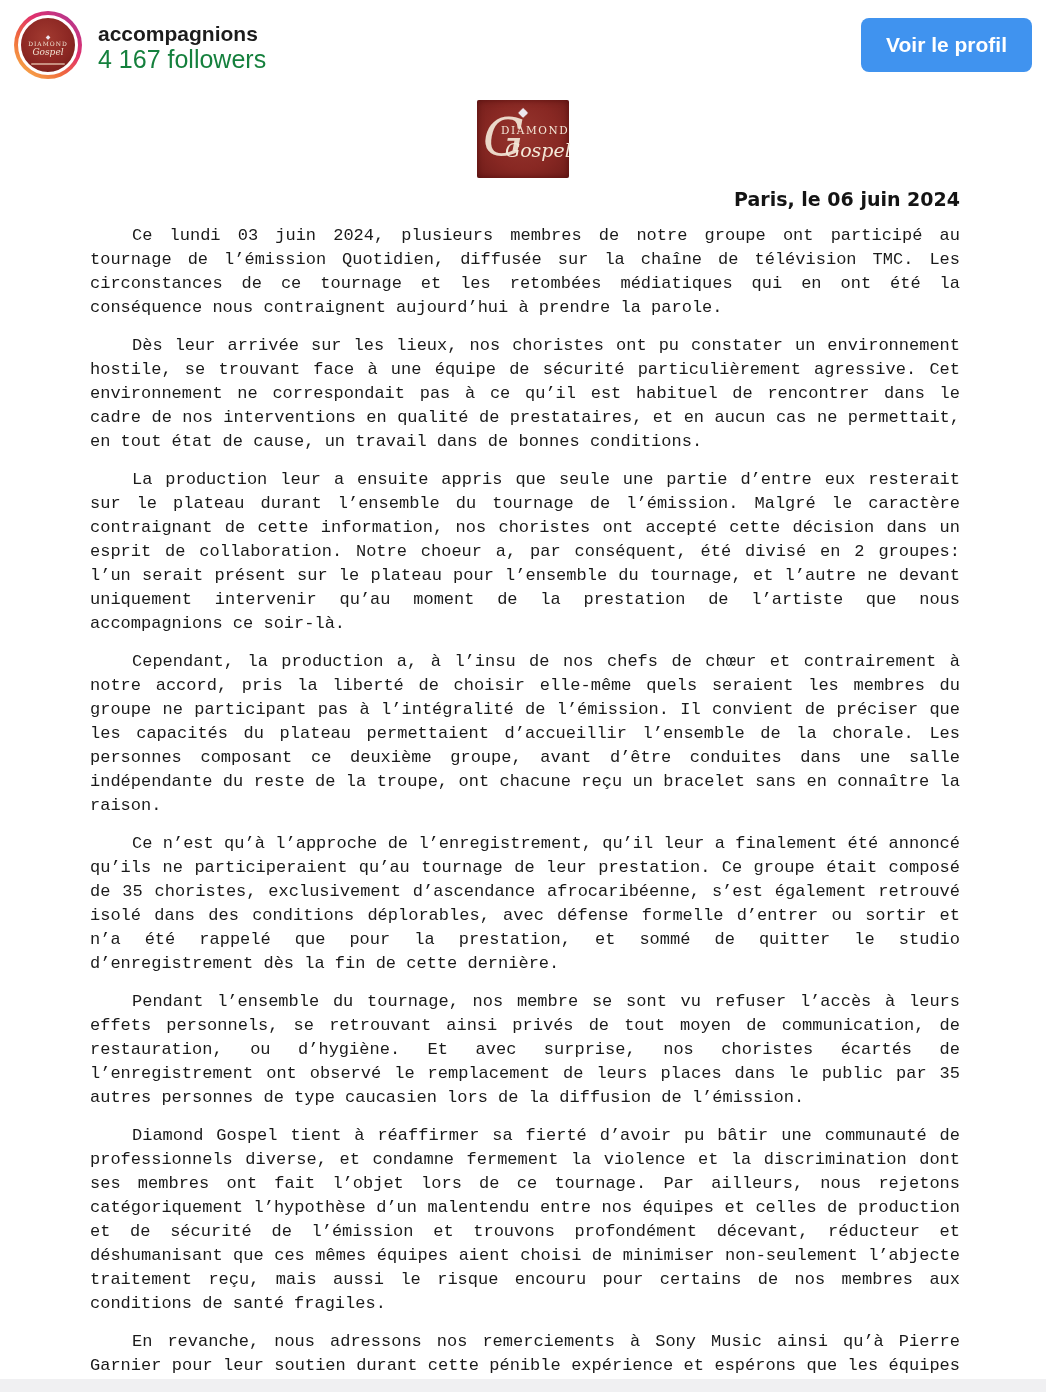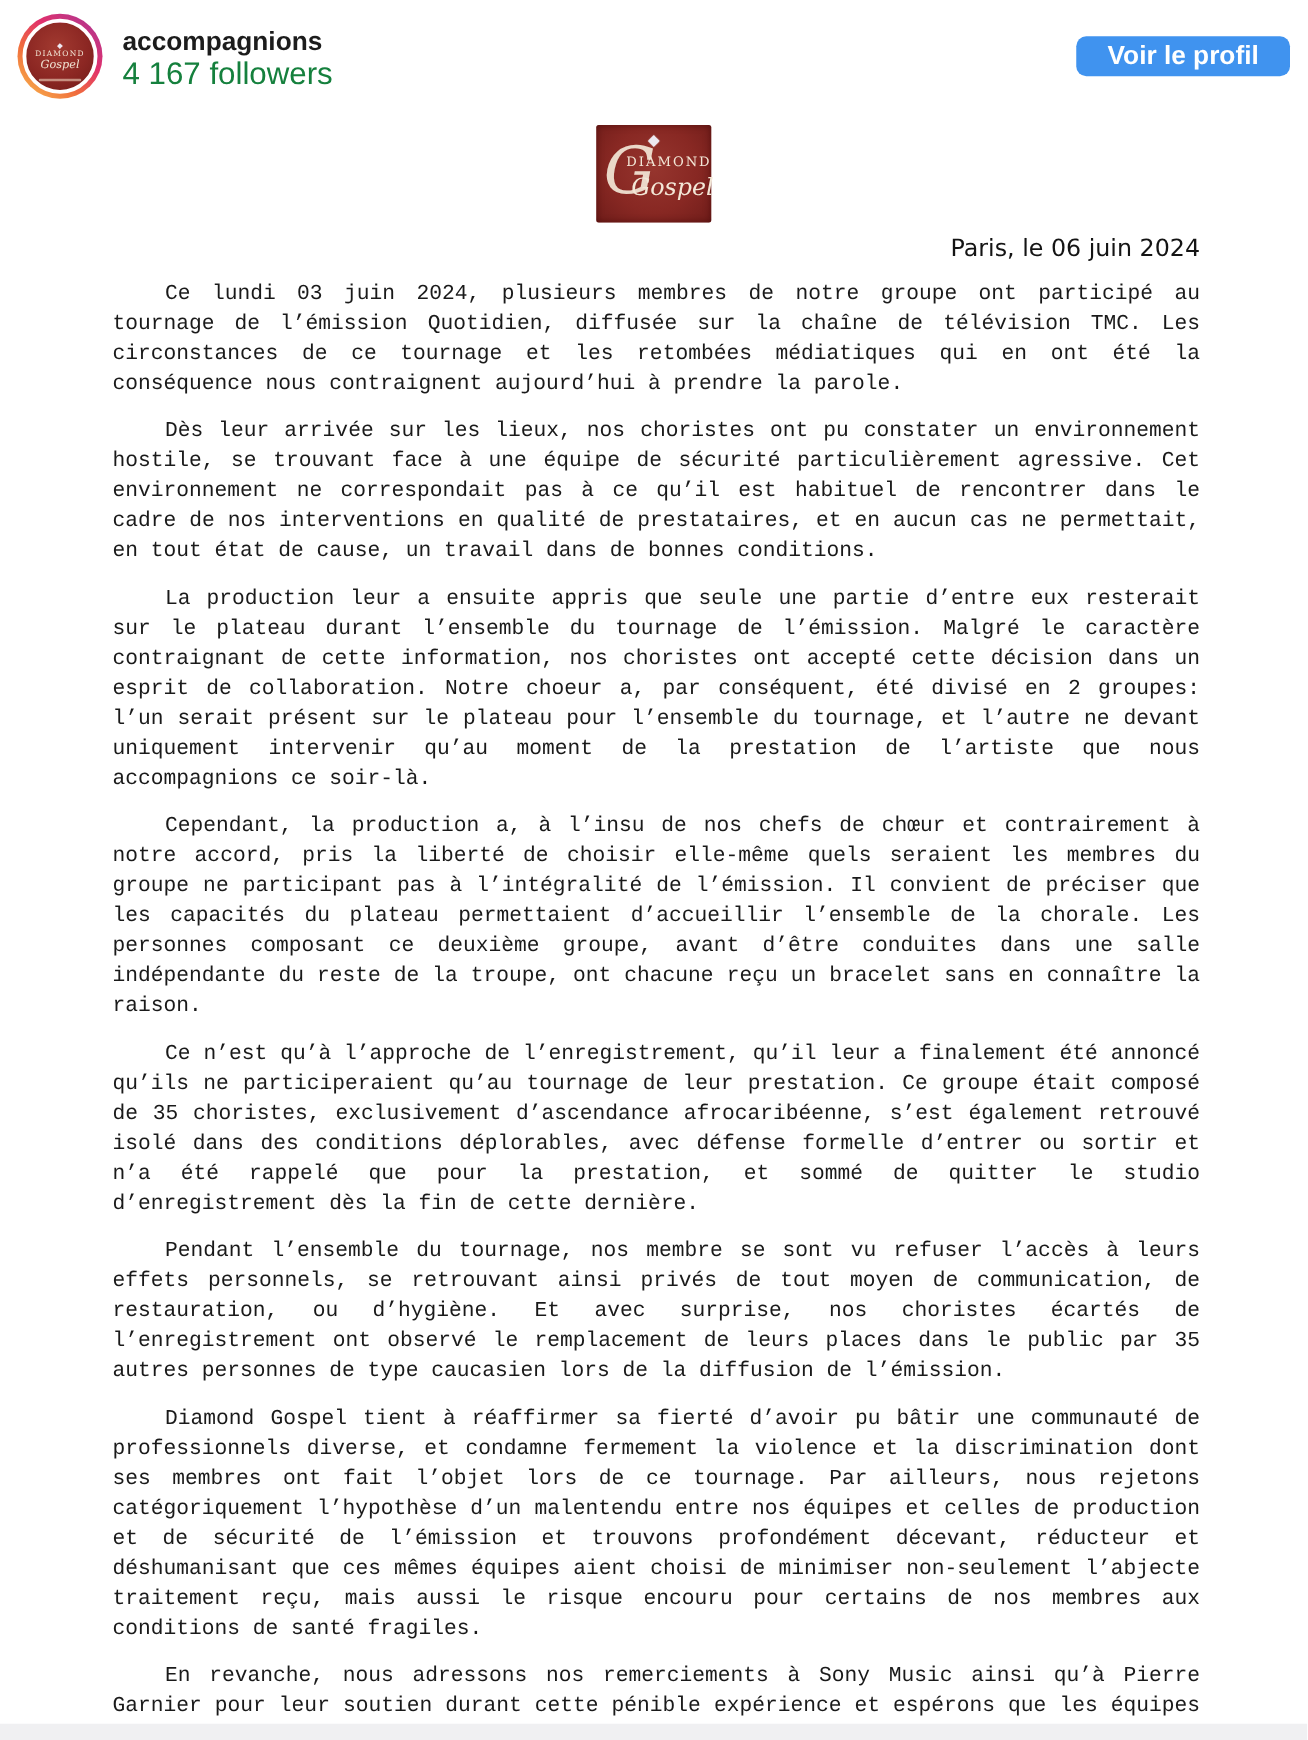--- a/index.html
+++ b/index.html
@@ -29,21 +29,21 @@
   .av-word1 { font-family:"DejaVu Serif", serif; font-size:6px; letter-spacing:1px; line-height:7px; }
   .av-word2 { font-family:"DejaVu Serif", serif; font-style:italic; font-size:9px; line-height:10px; }
   .av-tagline {
     position:absolute; bottom:7px; left:50%; transform:translateX(-50%);
     width:34px; height:2px; background:rgba(250,230,205,.55); border-radius:2px;
   }
   .id-block { margin-left:16px; }
   .username { font-size:21px; font-weight:700; color:#1c1c1c; line-height:27px; cursor:pointer; }
   .followers { font-size:25px; color:#15803d; line-height:24px; }
   .profile-btn {
-    margin-left:auto; height:32px; padding:0 25px; border:none; border-radius:8px;
+    margin-left:auto; height:54px; padding:0 25px; border:none; border-radius:8px;
     background:#4093ef; color:#fff; font-size:21px; font-weight:700;
     font-family:"Liberation Sans", sans-serif; cursor:pointer;
   }
   
   .document { position:absolute; top:90px; left:0; right:0; color:#181818; }
   .logo {
     position:relative; width:92px; height:78px; margin:10px auto 0;
     background:radial-gradient(circle at 50% 45%, #96352e 0%, #882823 55%, #701d1a 100%);
     border-radius:2px; box-shadow:inset 0 0 6px rgba(60,5,5,.6);
     color:#f3e7d7;
@@ -54,21 +54,21 @@
     font-size:52px; line-height:70px; color:#f3e7d7; opacity:.92;
   }
   .logo-word1 {
     position:absolute; top:24px; left:24px; right:4px; text-align:center;
     font-family:"DejaVu Serif", serif; font-size:10.5px; letter-spacing:1.6px;
   }
   .logo-word2 {
     position:absolute; top:39px; left:28px; right:2px; text-align:center;
     font-family:"DejaVu Serif", serif; font-style:italic; font-size:19px;
   }
-  .dateline { margin:10px 86px 0 0; text-align:right; font-size:19px; color:#141414; }
+  .dateline { margin:10px 86px 0 0; text-align:right; font-size:19px; color:#141414;font-weight:bold; }
   .title {
     margin:15px 0 0; text-align:center; font-size:47px; font-weight:700;
     letter-spacing:-0.5px; color:#101010;
   }
   .body { margin:5px 86px 0 90px; }
   .para {
     font-size:17px; line-height:24px; text-align:justify; text-indent:42px;
     margin-top:14px; color:#1a1a1a;font-family:Liberation Mono, monospace;
   }
   .bottom-strip { position:absolute; bottom:0; left:0; right:0; height:13px; background:#f0f0f2; }

